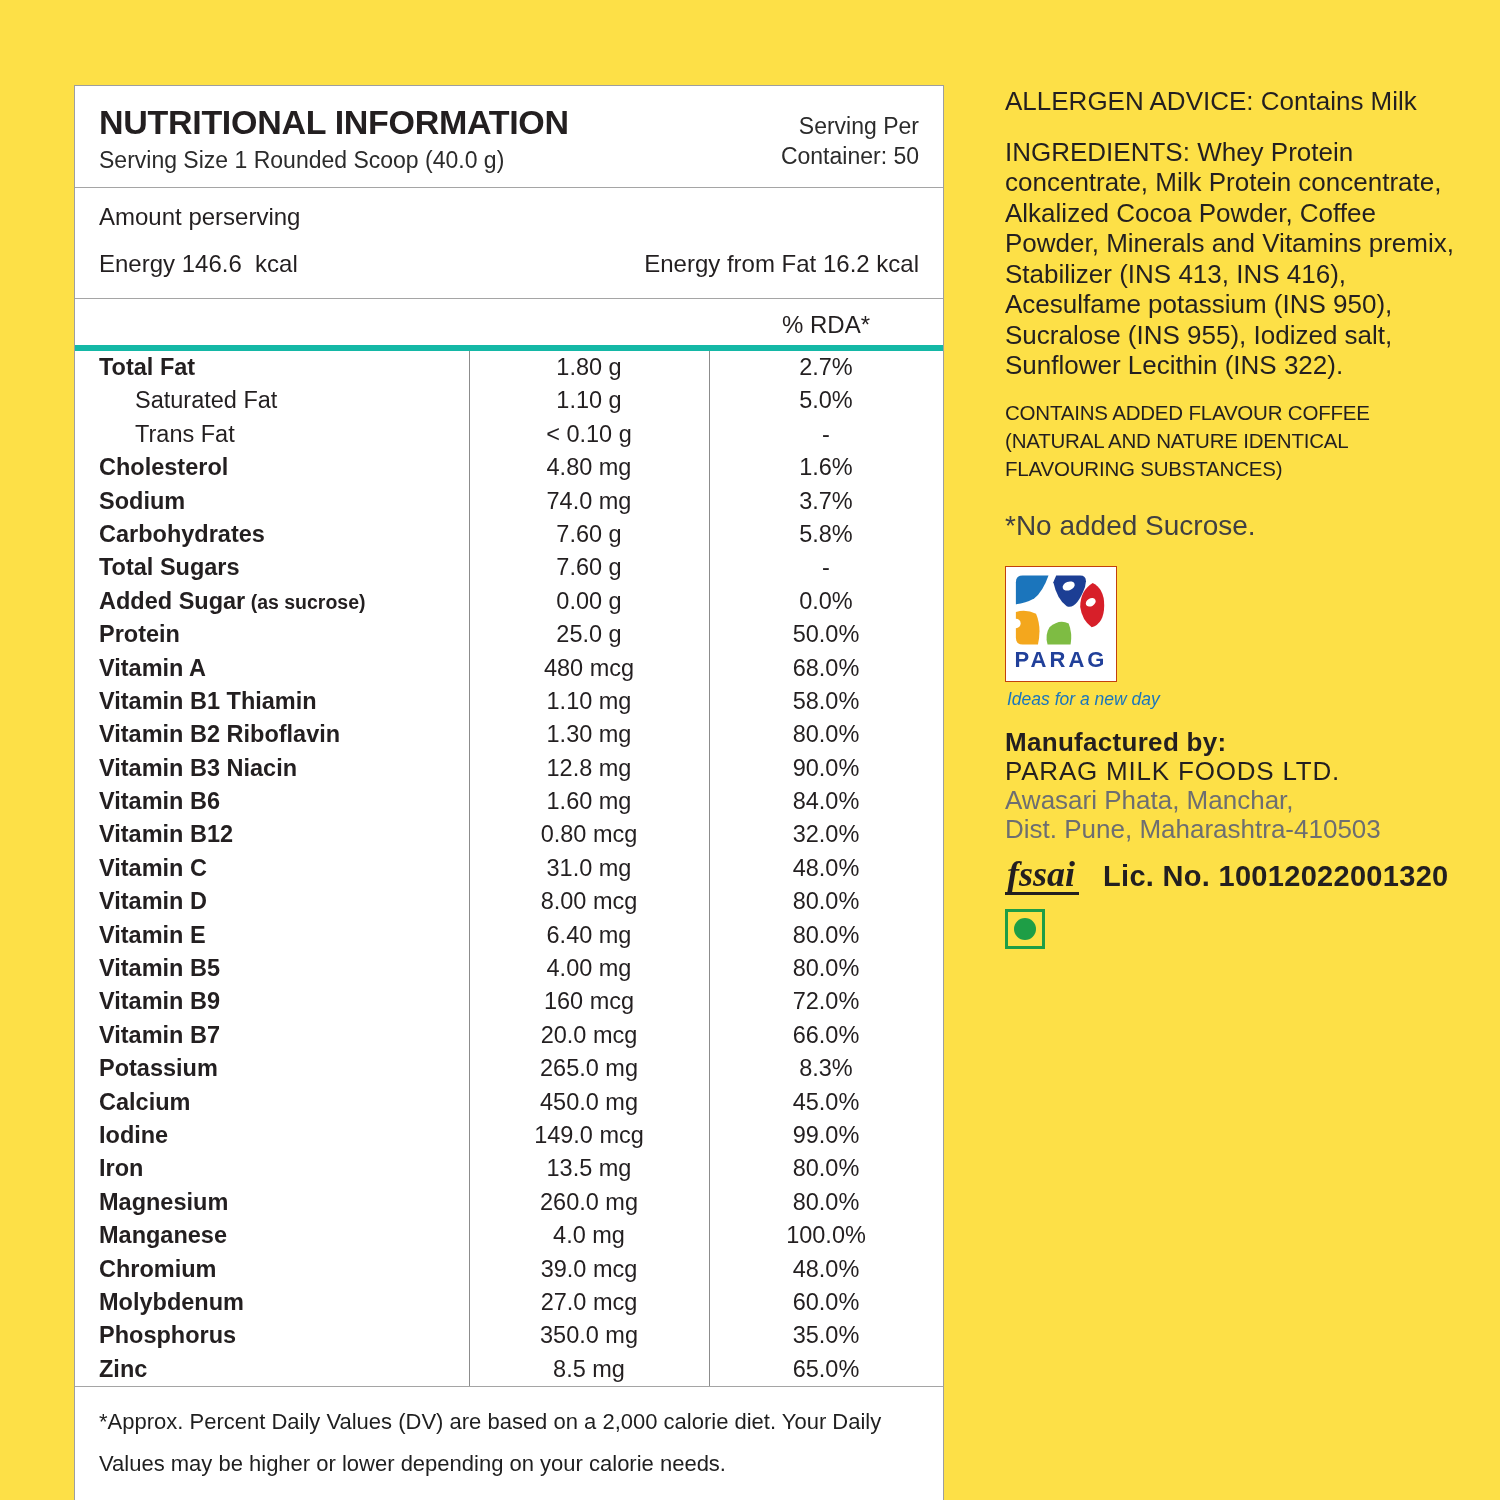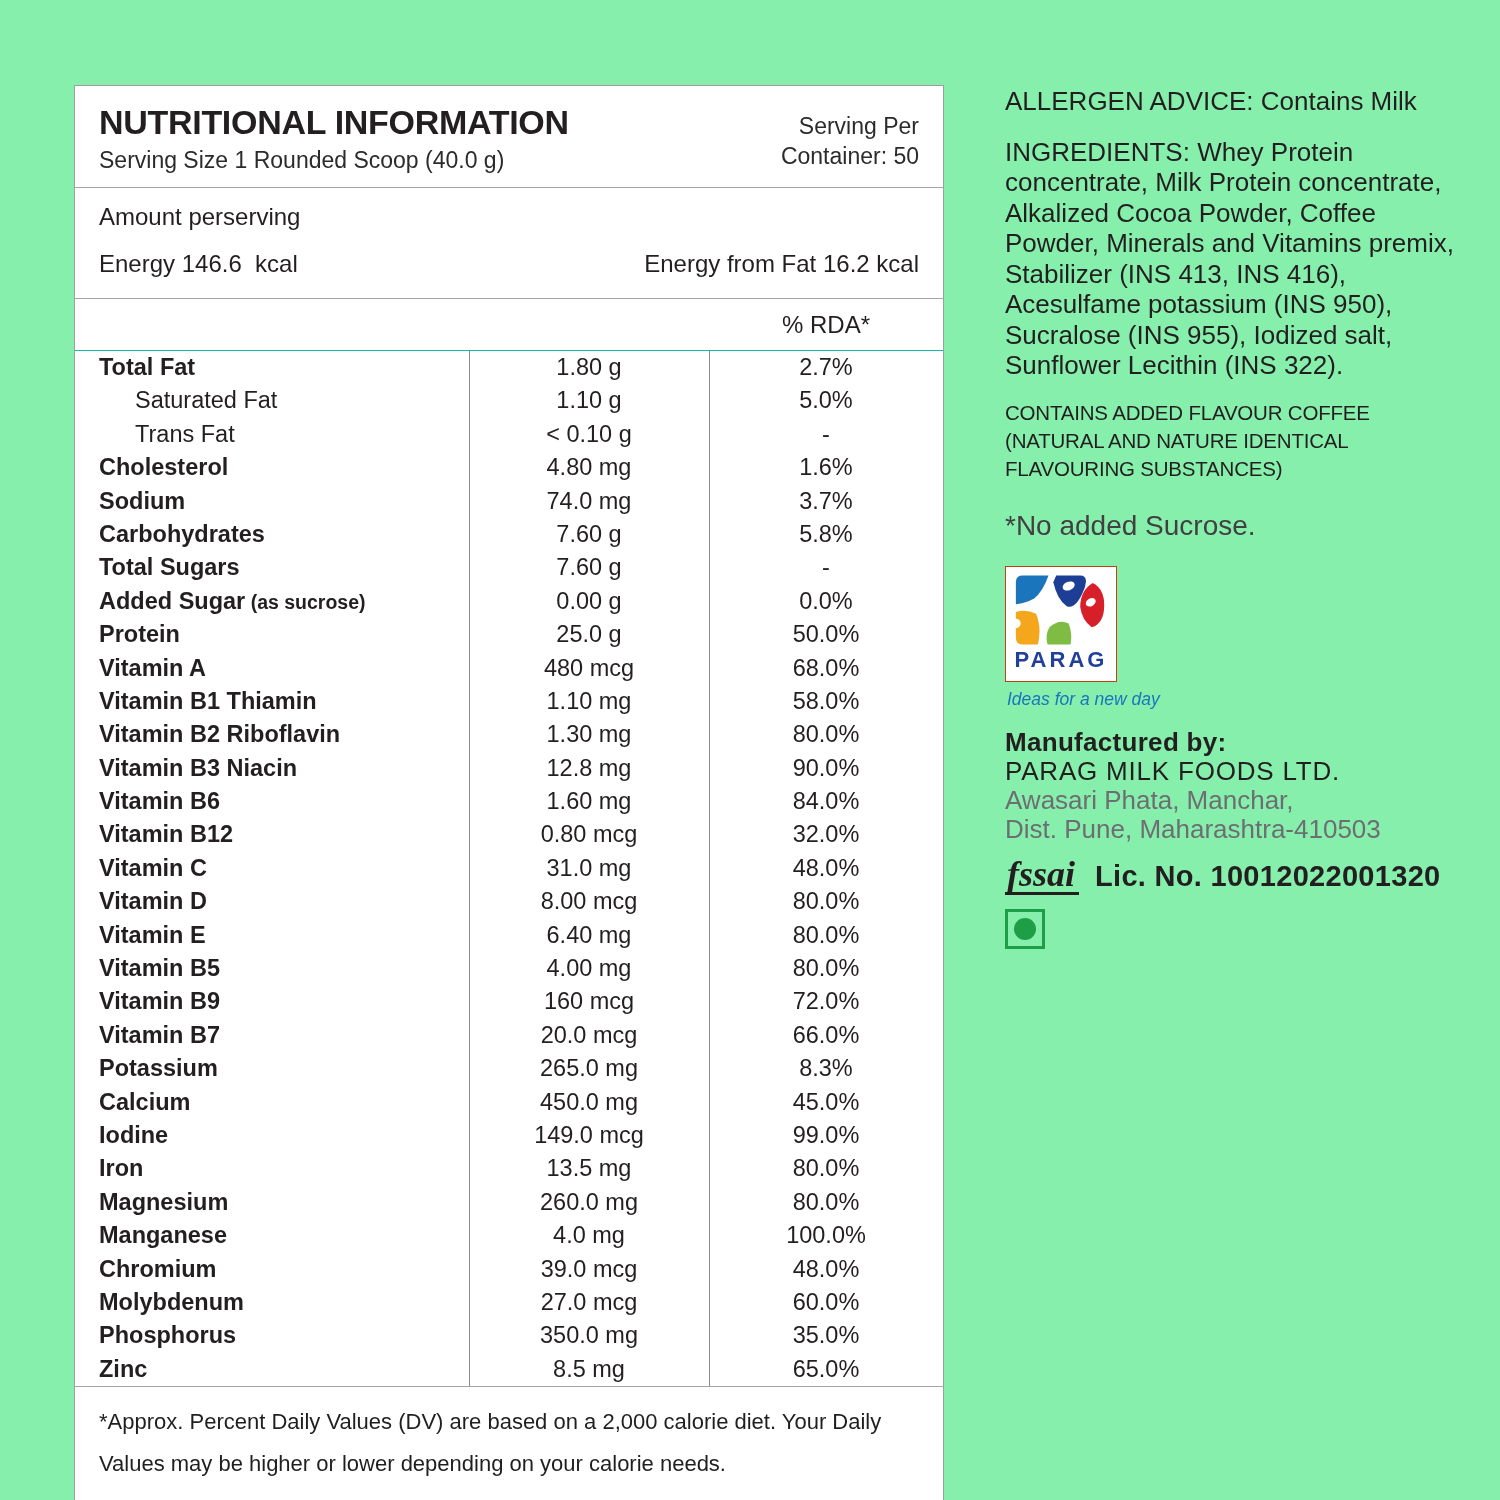--- a/index.html
+++ b/index.html
@@ -1,38 +1,38 @@
 <!DOCTYPE html>
 <html><head>
 <meta charset="utf-8">
 <style>
   html,body{margin:0;padding:0;background:#ffffff;}
   body{font-family:"Liberation Sans", sans-serif;color:#231f20;}
-  .canvas{position:relative;width:1500px;height:1500px;background:#86efac;overflow:hidden;}
+  .canvas{position:relative;width:1500px;height:1500px;background:#fde047;overflow:hidden;}
 
   
   .nutri-table{
     position:absolute;left:74px;top:85px;width:870px;
     border:1px solid #9e9e9e;background:#ffffff;box-sizing:border-box;
   }
   .sec{box-sizing:border-box;}
   .sec.header{
     display:flex;justify-content:space-between;align-items:flex-start;
     padding:17px 24px 13px 24px;border-bottom:1px solid #a5a5a5;
   }
   .title{font-size:34px;font-weight:800;letter-spacing:-0.3px;line-height:38px;}
   .serving-size{font-size:23px;line-height:28px;margin-top:5px;color:#2b2b2b;}
   .h-right{text-align:right;font-size:23px;line-height:30px;padding-top:8px;color:#2b2b2b;}
 
   .sec.energy{padding:15px 24px 20px 24px;border-bottom:1px solid #a5a5a5;}
   .amount-label{font-size:24px;line-height:28px;}
   .energy-row{display:flex;justify-content:space-between;font-size:24px;line-height:28px;margin-top:19px;}
   .energy-row span{white-space:pre;}
 
-  .sec.rda-row{position:relative;height:52px;border-bottom:1px solid #14b8a6;}
+  .sec.rda-row{position:relative;height:52px;border-bottom:6px solid #14b8a6;}
   .rda-head{position:absolute;left:634px;width:234px;text-align:center;line-height:52px;font-size:24px;}
 
   .tbody{position:relative;}
   .vline{position:absolute;top:0;bottom:0;width:1px;background:#8c8c8c;}
   .vline.v1{left:394px;}
   .vline.v2{left:634px;}
   .nrow{display:grid;grid-template-columns:394px 240px 1fr;height:33.4px;line-height:33.4px;}
   .cell{overflow:hidden;white-space:nowrap;}
   .cell.name{padding-left:24px;font-weight:700;font-size:23.5px;}
   .cell.name.sub{padding-left:60px;font-weight:400;}
@@ -60,21 +60,21 @@
   }
   .logo-box svg{display:block;margin:5px auto 0 auto;}
   .logo-word{font-size:22px;font-weight:700;color:#21409a;letter-spacing:3px;line-height:24px;}
   .tagline{font-style:italic;color:#1b75bc;font-size:17.5px;line-height:22px;margin-top:6px;margin-left:2px;}
 
   .mfg{margin-top:18px;font-size:26px;line-height:29px;}
   .mfg-label{font-weight:700;letter-spacing:0.3px;}
   .mfg-name{letter-spacing:0.8px;}
   .mfg-addr{color:#6d6e71;}
 
-  .fssai-row{margin-top:12px;display:flex;align-items:baseline;gap:16px;}
+  .fssai-row{margin-top:12px;display:flex;align-items:baseline;gap:24px;}
   .fssai-logo{
     font-family:"Liberation Serif", serif;font-style:italic;font-weight:700;
     font-size:36px;line-height:36px;border-bottom:3px solid #231f20;padding:0 4px 0 2px;
   }
   .lic{font-size:29px;font-weight:700;letter-spacing:0.3px;}
 
   .veg-mark{
     margin-top:14px;width:40px;height:40px;box-sizing:border-box;
     border:3px solid #1e9e46;display:flex;align-items:center;justify-content:center;
   }

